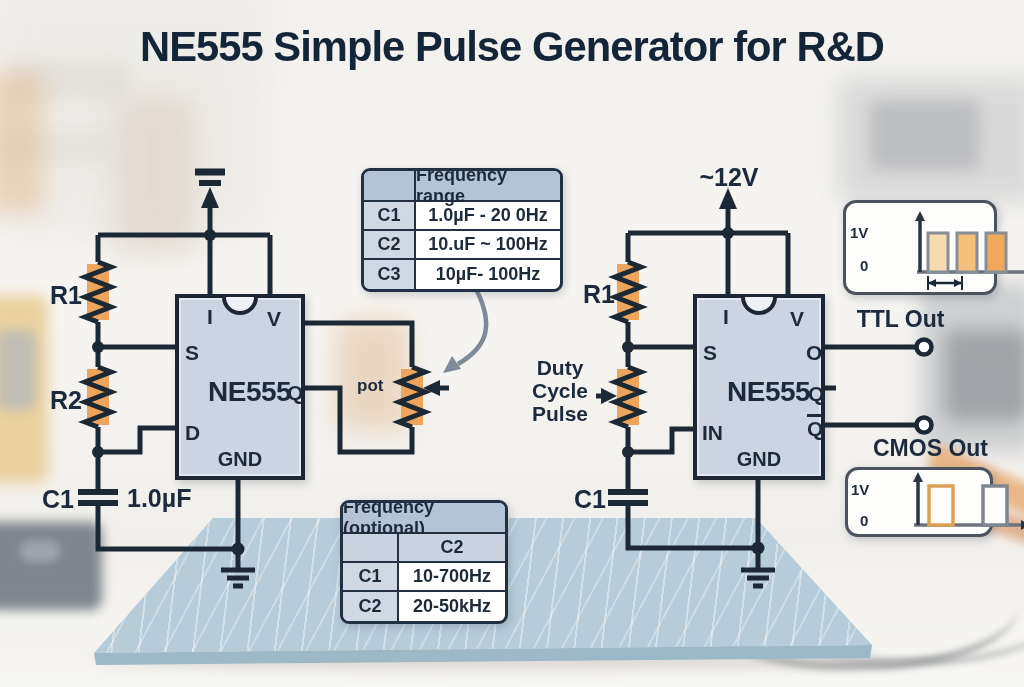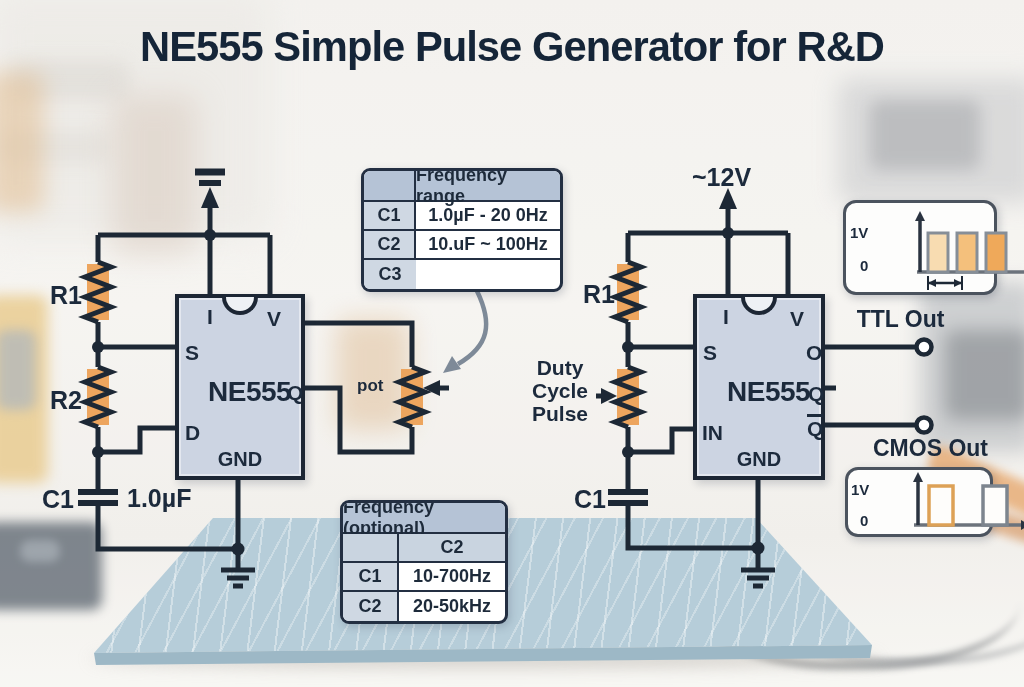--- a/index.html
+++ b/index.html
@@ -226,21 +226,21 @@
       </span>
     <span style="left:50%;transform:translateX(-50%);bottom:7px;font-size:20px;">GND</span>
   </div>
 
   <div class="lbl" style="left:50px;top:281px;font-size:25px;">R1</div>
   <div class="lbl" style="left:50px;top:386px;font-size:25px;">R2</div>
   <div class="lbl" style="left:42px;top:485px;font-size:25px;">C1</div>
   <div class="lbl" style="left:127px;top:484px;font-size:25px;">1.0µF</div>
   <div class="lbl" style="left:357px;top:376px;font-size:17px;">pot</div>
 
-  <div class="lbl" style="left:692px;top:163px;width:74px;text-align:left;font-size:25px;">~12V</div>
+  <div class="lbl" style="left:692px;top:163px;width:74px;text-align:center;font-size:25px;">~12V</div>
   <div class="lbl" style="left:583px;top:280px;font-size:25px;">R1</div>
   <div class="duty">
     <div>Duty</div>
     <div>Cycle</div>
     <div>Pulse</div>
   </div>
   <div class="lbl" style="left:574px;top:485px;font-size:25px;">C1</div>
   <div class="lbl" style="left:858px;top:435px;width:145px;text-align:center;font-size:23px;">CMOS Out</div>
   <div class="lbl" style="left:843px;top:306px;width:115px;text-align:center;font-size:23px;">TTL Out</div>
 
@@ -252,20 +252,21 @@
     <div class="row">
       <div class="cell c1 lab">C1</div>
       <div class="cell c2">1.0µF - 20 0Hz</div>
     </div>
     <div class="row">
       <div class="cell c1 lab">C2</div>
       <div class="cell c2">10.uF ~ 100Hz</div>
     </div>
     <div class="row">
       <div class="cell c1 lab">C3</div>
+      <div class="cell c2">10µF- 100Hz</div>
     </div>
   </div>
 
   <div class="tbl t2">
     <div class="row titlerow">
       <div class="cell c2" style="width:100%;">Frequency (optional)</div>
     </div>
     <div class="row subhead">
       <div class="cell c1"></div>
       <div class="cell c2">C2</div>

